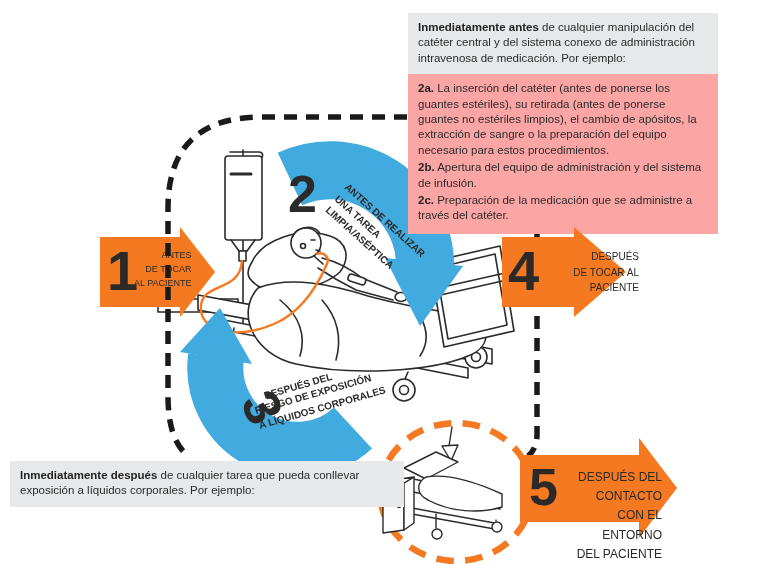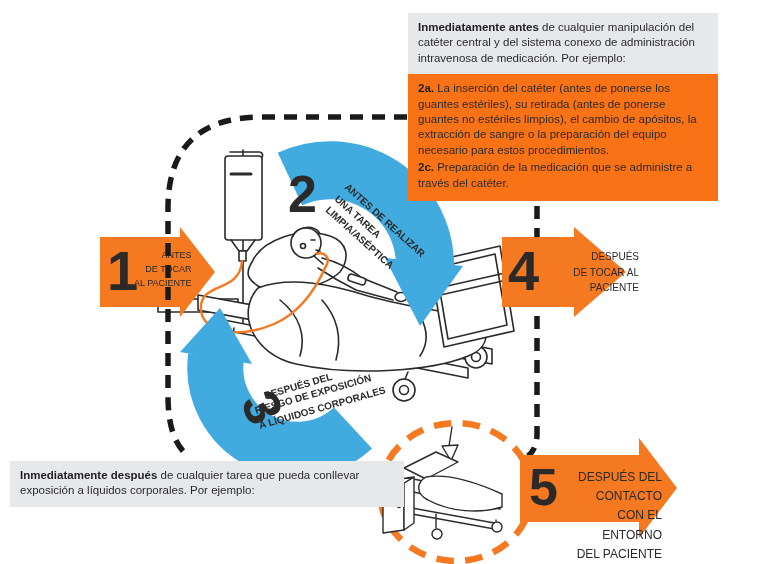--- a/index.html
+++ b/index.html
@@ -7,21 +7,21 @@
   #stage{position:relative;width:780px;height:564px;background:#fff;overflow:hidden;}
 
   
   .layer{position:absolute;left:0;top:0;width:780px;height:564px;}
   #art-layer{z-index:10;}
   #top-layer{z-index:30;pointer-events:none;}
 
   
   .panel{position:absolute;z-index:20;font-size:11.5px;line-height:1.34;color:#2b2b2b;}
   .panel .hdr{background:#e7e8e9;padding:7px 10px 8px 10px;}
-  .panel .bdy{background:#f97316;padding:7px 10px 8px 10px;}
+  .panel .bdy{background:#fca5a5;padding:7px 10px 8px 10px;}
   .panel b{font-weight:bold;color:#1f1f1f;}
   .panel p{margin:0 0 2px 0;}
   #panel-before{left:408px;top:13px;width:310px;}
   #panel-after{left:10px;top:461px;width:394px;}
 
   
   .o-arrow{position:absolute;z-index:20;}
   .o-arrow .abody{position:absolute;background:#f47920;}
   .o-arrow .ahead{position:absolute;width:0;height:0;border-style:solid;border-color:transparent;}
   .o-arrow .num{position:absolute;font-weight:bold;color:#2b2a29;line-height:1;}
@@ -148,20 +148,21 @@
       <circle cx="399" cy="506" r="1.5"></circle>
     </g>
   </svg>
 
   <div class="panel" id="panel-before">
     <div class="hdr">
       <b>Inmediatamente antes</b><span> de cualquier manipulación del catéter central y del sistema conexo de administración intravenosa de medicación. Por ejemplo:</span>
     </div>
     <div class="bdy">
       <p class="item"><b>2a.</b><span> La inserción del catéter (antes de ponerse los guantes estériles), su retirada (antes de ponerse guantes no estériles limpios), el cambio de apósitos, la extracción de sangre o la preparación del equipo necesario para estos procedimientos.</span></p>
+      <p class="item"><b>2b.</b><span> Apertura del equipo de administración y del sistema de infusión.</span></p>
       <p class="item"><b>2c.</b><span> Preparación de la medicación que se administre a través del catéter.</span></p>
     </div>
   </div>
 
   <div class="panel" id="panel-after">
     <div class="hdr">
       <b>Inmediatamente después</b><span> de cualquier tarea que pueda conllevar exposición a líquidos corporales. Por ejemplo:</span>
     </div>
   </div>
 

